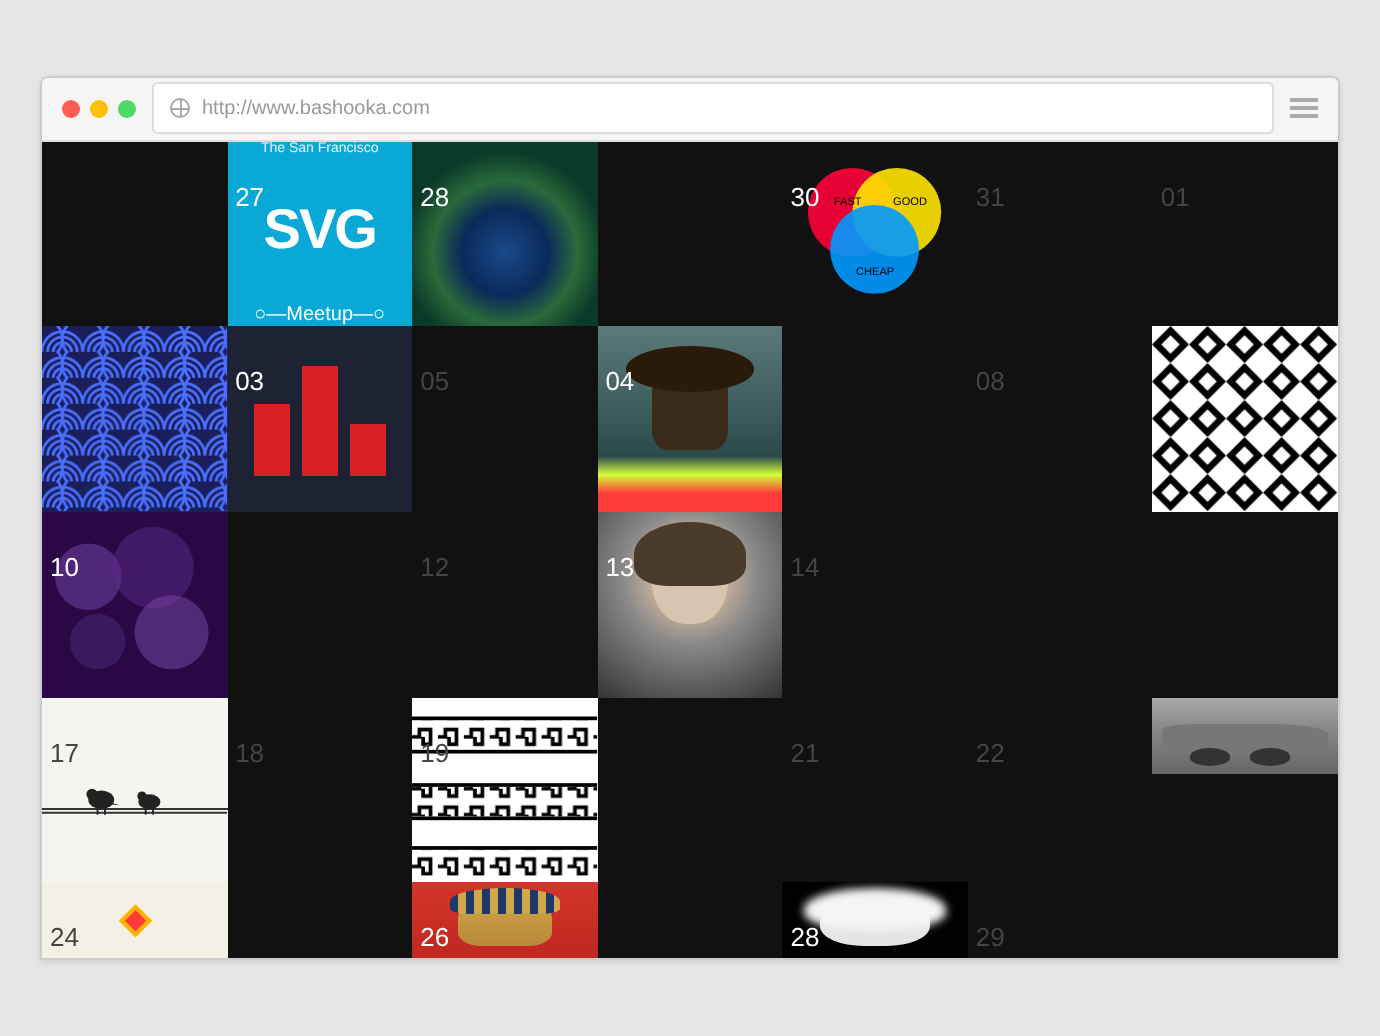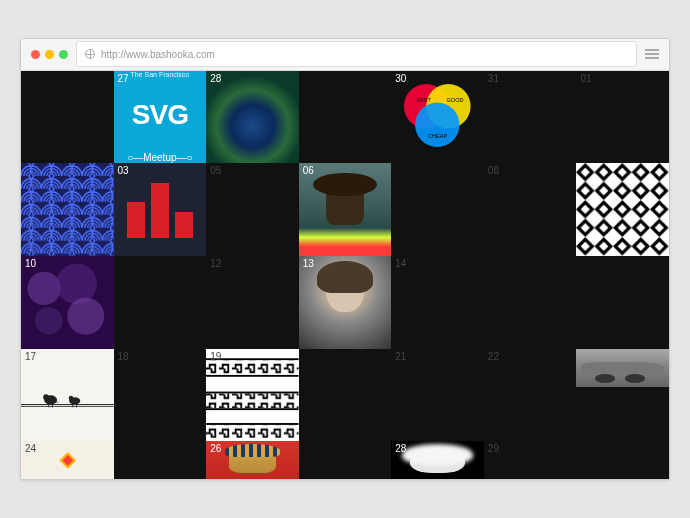--- a/index.html
+++ b/index.html
@@ -10,21 +10,21 @@
 .dot{width:9px;height:9px;border-radius:50%}
 .url{flex:1;height:20px;background:#fff;border:1px solid #ddd;border-radius:3px;display:flex;align-items:center;padding:12px 8px;font-size:10px;color:#999;gap:6px}
 .globe{width:10px;height:10px;border:1px solid #aaa;border-radius:50%;position:relative}
 .globe::before{content:"";position:absolute;top:0;left:50%;width:0;height:100%;border-left:1px solid #aaa}
 .globe::after{content:"";position:absolute;left:0;top:50%;width:100%;height:0;border-top:1px solid #aaa}
 .menu{width:14px;height:10px;display:flex;flex-direction:column;justify-content:space-between}
 .menu span{height:2px;background:#aaa}
 .viewport{background:#111;width:100%;position:relative}
 .grid{display:grid;grid-template-columns:repeat(7,1fr)}
 .cell{position:relative;aspect-ratio:1/1;background:#111;overflow:hidden}
-.num{position:absolute;top:2px;left:4px;font-size:10px;color:#444;z-index:5;font-weight:300}
+.num{position:absolute;top:20px;left:4px;font-size:13px;color:#444;z-index:5;font-weight:300}
 .num.bright{color:#fff}
 .thumb{position:absolute;inset:0}
 
 .svgmeetup{background:#0aa8d6;color:#fff;display:flex;flex-direction:column;align-items:center;justify-content:space-between;font-size:8px;gap:0}
 .svgmeetup .sf{font-size:7px;opacity:.9}
 .svgmeetup .big{font-size:28px;font-weight:700;letter-spacing:-1px;line-height:1}
 .svgmeetup .mu{font-size:10px}
 
 .venn{background:#111}
 .venn svg{width:100%;height:100%}
@@ -145,21 +145,21 @@
             <span style="height:85%"></span>
             <span style="height:40%"></span>
           </div>
           <div class="num bright">03</div>
         </div>
         <div class="cell">
           <div class="num">05</div>
         </div>
         <div class="cell">
           <div class="thumb muscle"></div>
-          <div class="num bright">06</div>
+          <div class="num bright">04</div>
         </div>
         <div class="cell"></div>
         <div class="cell">
           <div class="num">08</div>
         </div>
         <div class="cell">
           <div class="thumb bw"><svg viewBox="0 0 100 100">
               <defs>
                 <pattern id="di" width="20" height="20" patternUnits="userSpaceOnUse">
                   <rect width="20" height="20" fill="#fff"></rect>

